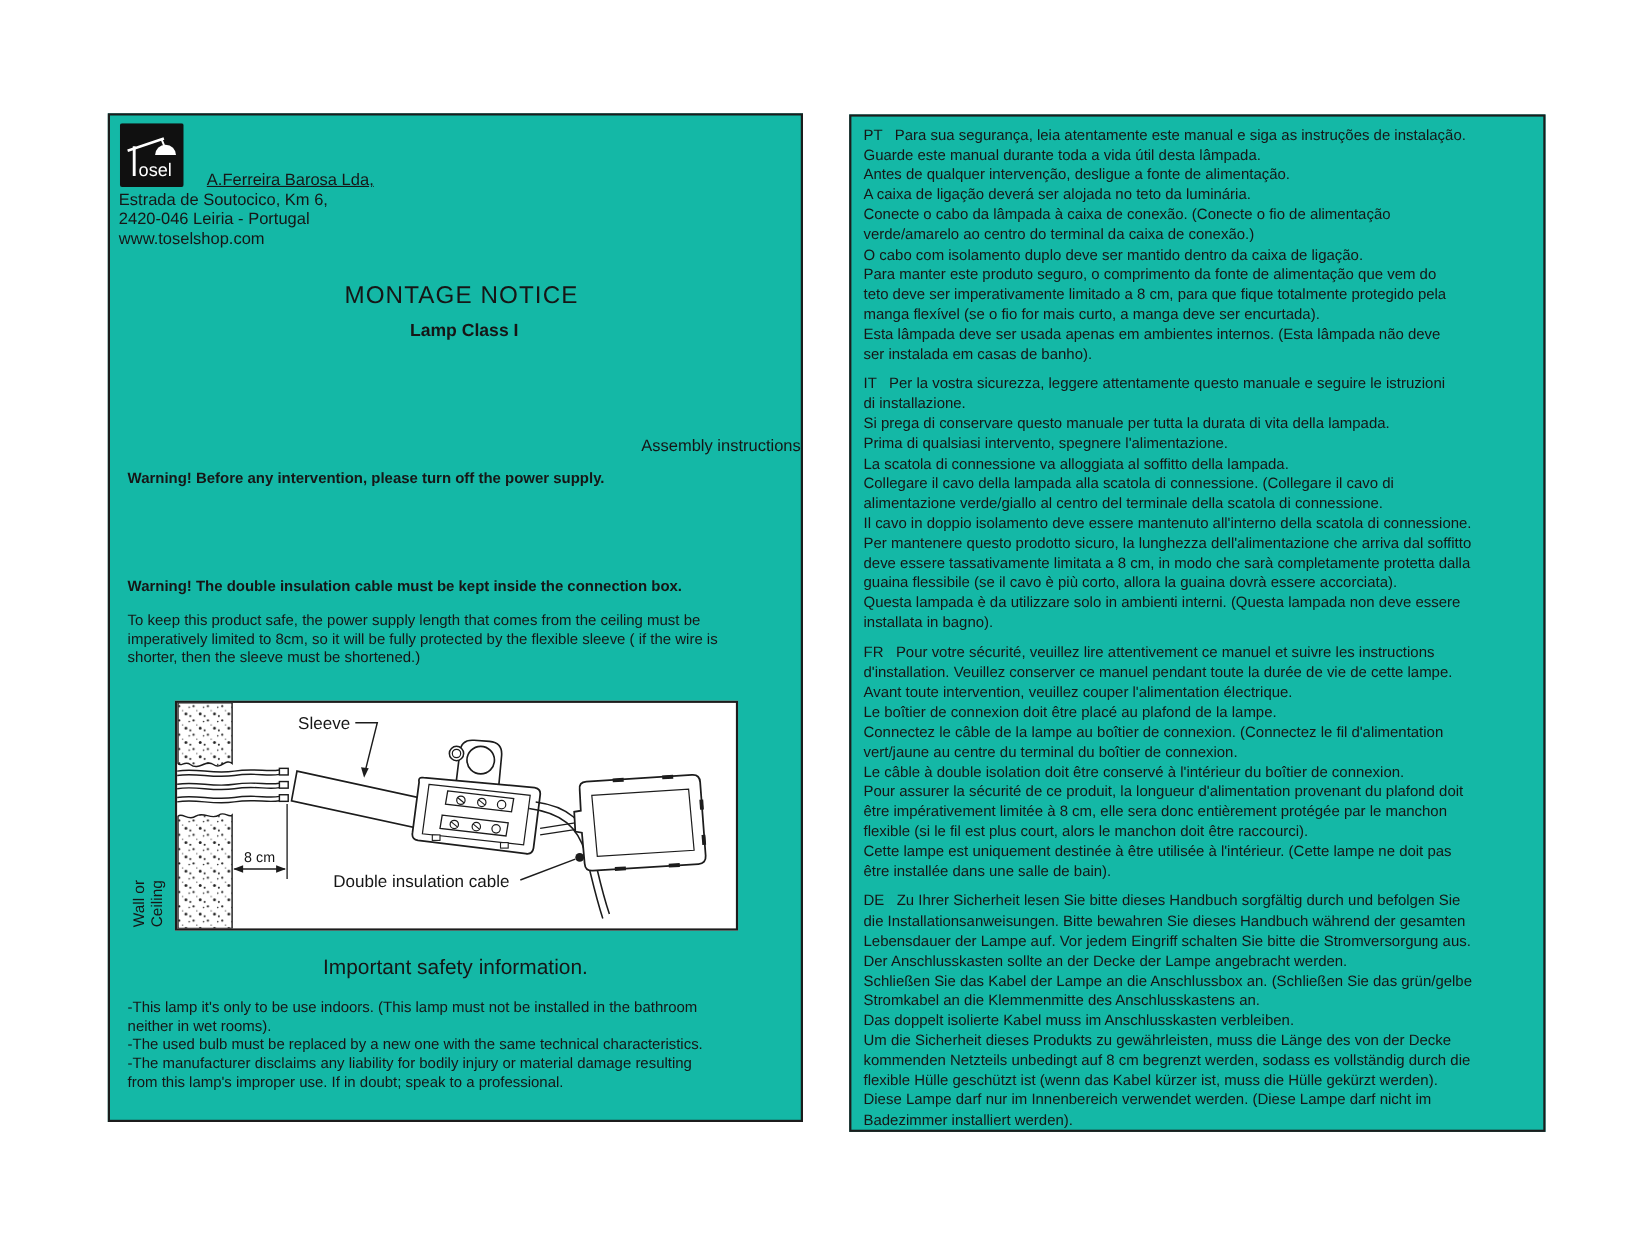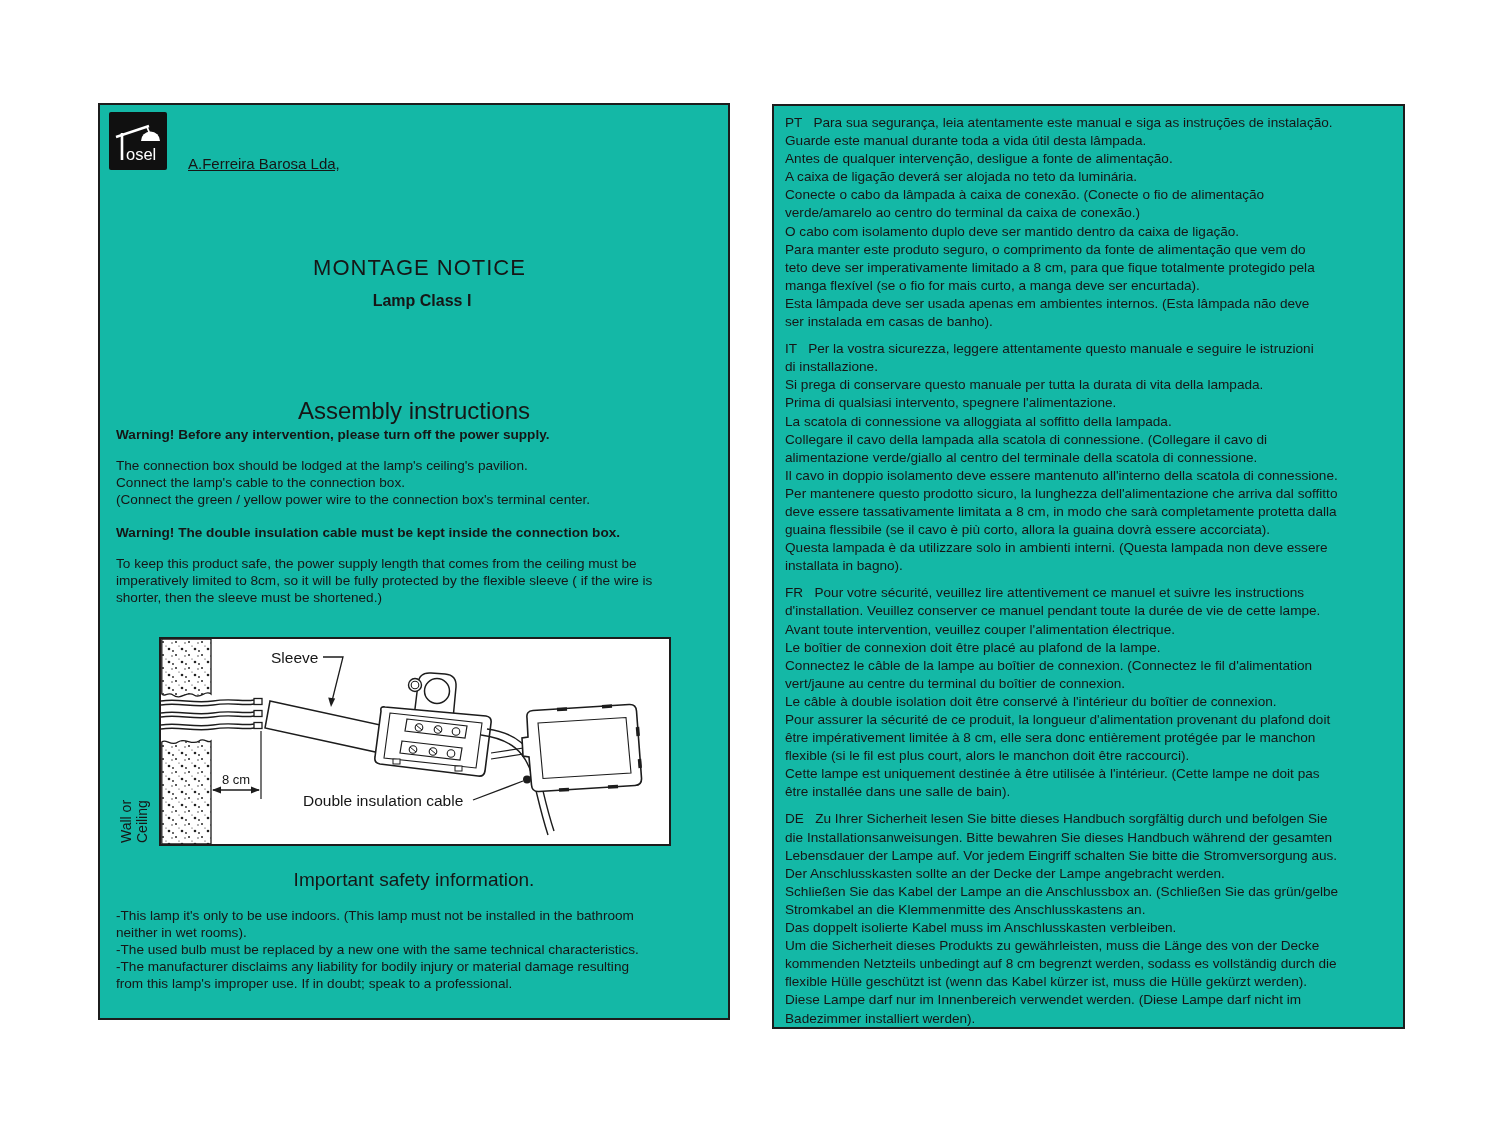--- a/index.html
+++ b/index.html
@@ -12,22 +12,22 @@
   
   .logo{position:absolute;left:9px;top:7px;width:70px;height:58px;}
   .company{position:absolute;left:88px;top:50px;font-size:15px;text-decoration:underline;}
   .address{position:absolute;left:8px;top:68px;font-size:15px;line-height:18px;}
   .title{position:absolute;left:0;right:0;top:150px;margin:0;text-align:center;
          font-size:22px;font-weight:400;letter-spacing:1px;padding-left:11px;}
   .subtitle{position:absolute;left:0;right:0;top:187px;margin:0;text-align:center;
             font-size:16px;font-weight:700;padding-left:16px;}
   .para{position:absolute;left:16px;right:8px;margin:0;font-size:13.6px;line-height:17px;}
   .intro{top:233px;}
-  .assembly{position:absolute;left:0;right:0;top:292px;margin:0;text-align:center;
-            font-size:24px;font-weight:400;}
+  .assembly{position:absolute;left:0;right:0;top:292px;margin:0;text-align:right;
+            font-size:15px;font-weight:400;}
   .warning{font-weight:700;}
   .w1{top:321px;}
   .connection{top:352px;}
   .w2{top:419px;}
   .sleevepara{top:450px;}
   .diagram{position:absolute;left:59px;top:532px;width:508px;height:205px;
            border:2px solid #1c1c1c;box-sizing:content-box;background:#fff;}
   .wall-label{position:absolute;left:18px;top:738px;font-size:14px;line-height:16px;
               transform:rotate(-90deg);transform-origin:0 0;white-space:nowrap;}
   .safety-h{position:absolute;left:0;right:0;top:764px;margin:0;text-align:center;
@@ -49,30 +49,30 @@
         <rect x="0" y="0" width="58" height="58" rx="2" fill="#101010"></rect>
         <line x1="7" y1="25" x2="40" y2="14" stroke="#fff" stroke-width="2.4"></line>
         <line x1="13" y1="21" x2="13" y2="48" stroke="#fff" stroke-width="2.6"></line>
         <line x1="38" y1="15" x2="40.5" y2="21" stroke="#fff" stroke-width="1.8"></line>
         <path d="M32,29 A9.5,9.5 0 0 1 51,29 Z" fill="#fff"></path>
         <text x="17" y="48" font-size="16.5" fill="#fff">osel</text>
       </svg>
     </div>
 
     <div class="company">A.Ferreira Barosa Lda,</div>
+    <div class="address txt">Estrada de Soutocico, Km 6,
+2420-046 Leiria - Portugal
+www.toselshop.com</div>
 
     <h1 class="title">MONTAGE NOTICE</h1>
     <h2 class="subtitle">Lamp Class I</h2>
 
 
     <h3 class="assembly">Assembly instructions</h3>
     <p class="para txt warning w1">Warning! Before any intervention, please turn off the power supply.</p>
-    <p class="para txt connection">The connection box should be lodged at the lamp's ceiling's pavilion.
-Connect the lamp's cable to the connection box.
-(Connect the green / yellow power wire to the connection box's terminal center.</p>
     <p class="para txt warning w2">Warning! The double insulation cable must be kept inside the connection box.</p>
     <p class="para txt sleevepara">To keep this product safe, the power supply length that comes from the ceiling must be
 imperatively limited to 8cm, so it will be fully protected by the flexible sleeve ( if the wire is
 shorter, then the sleeve must be shortened.)</p>
 
     <div class="wall-label"><span>Wall or</span><br><span>Ceiling</span></div>
 
     <div class="diagram">
       <svg viewBox="0 0 508 205" width="508" height="205">
         <defs>

